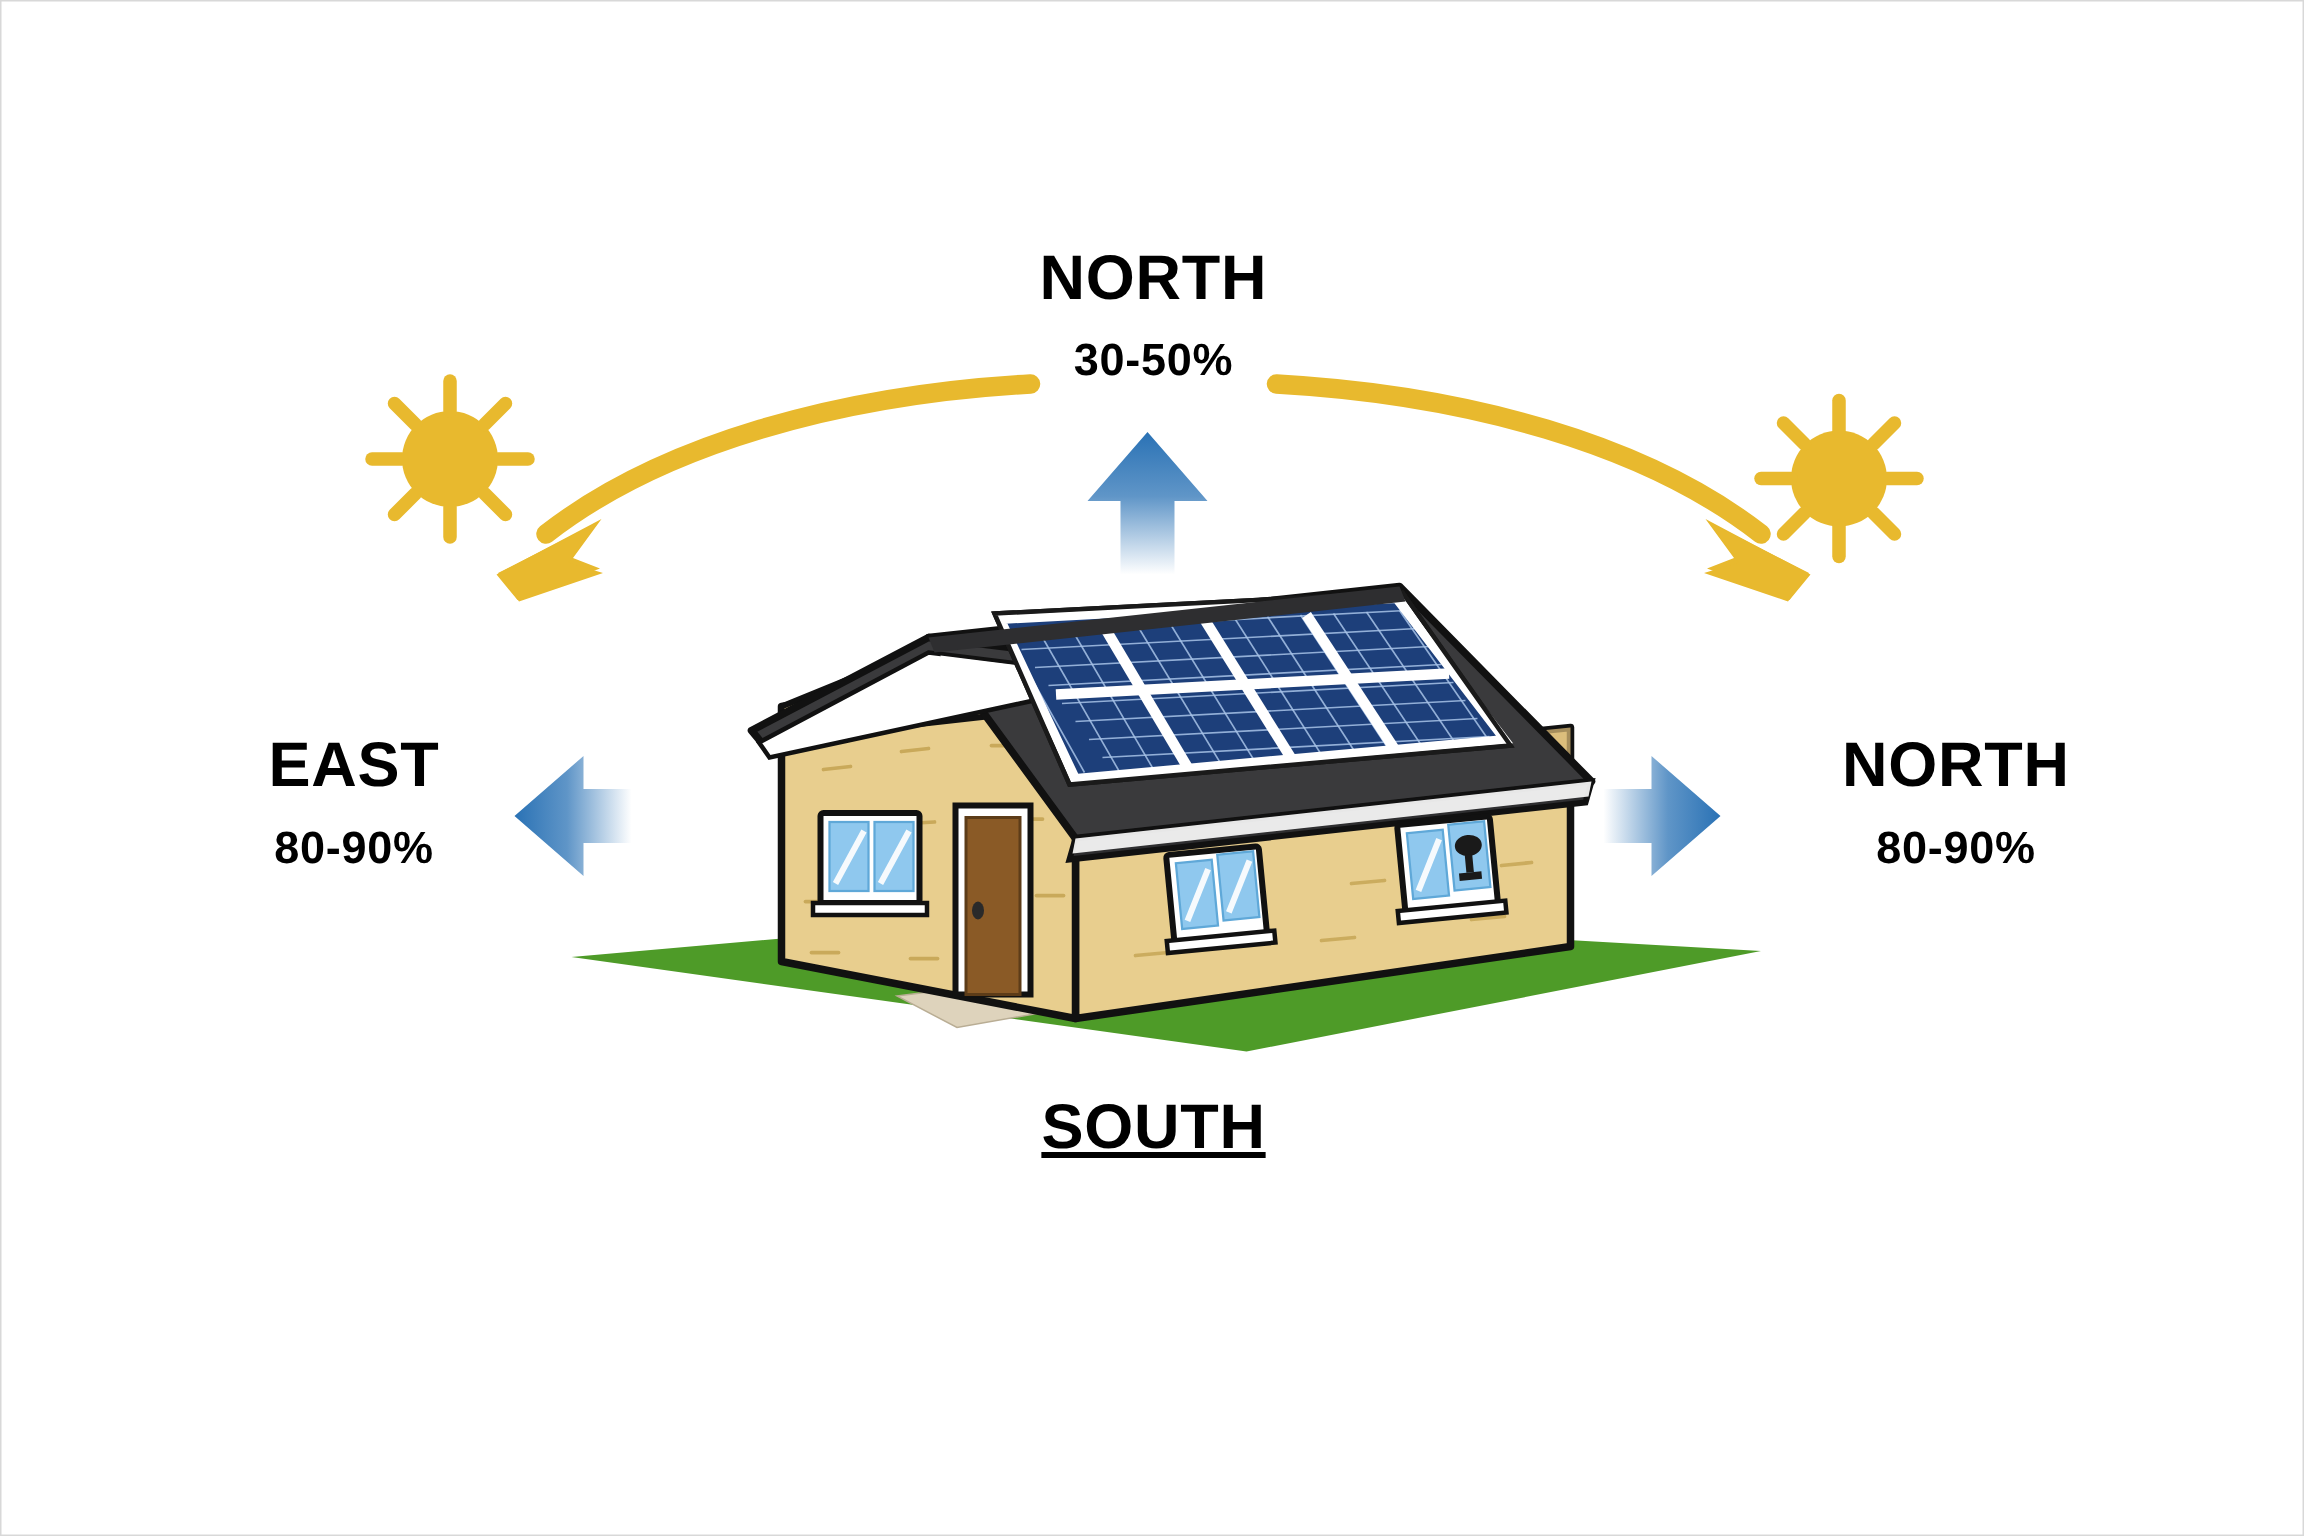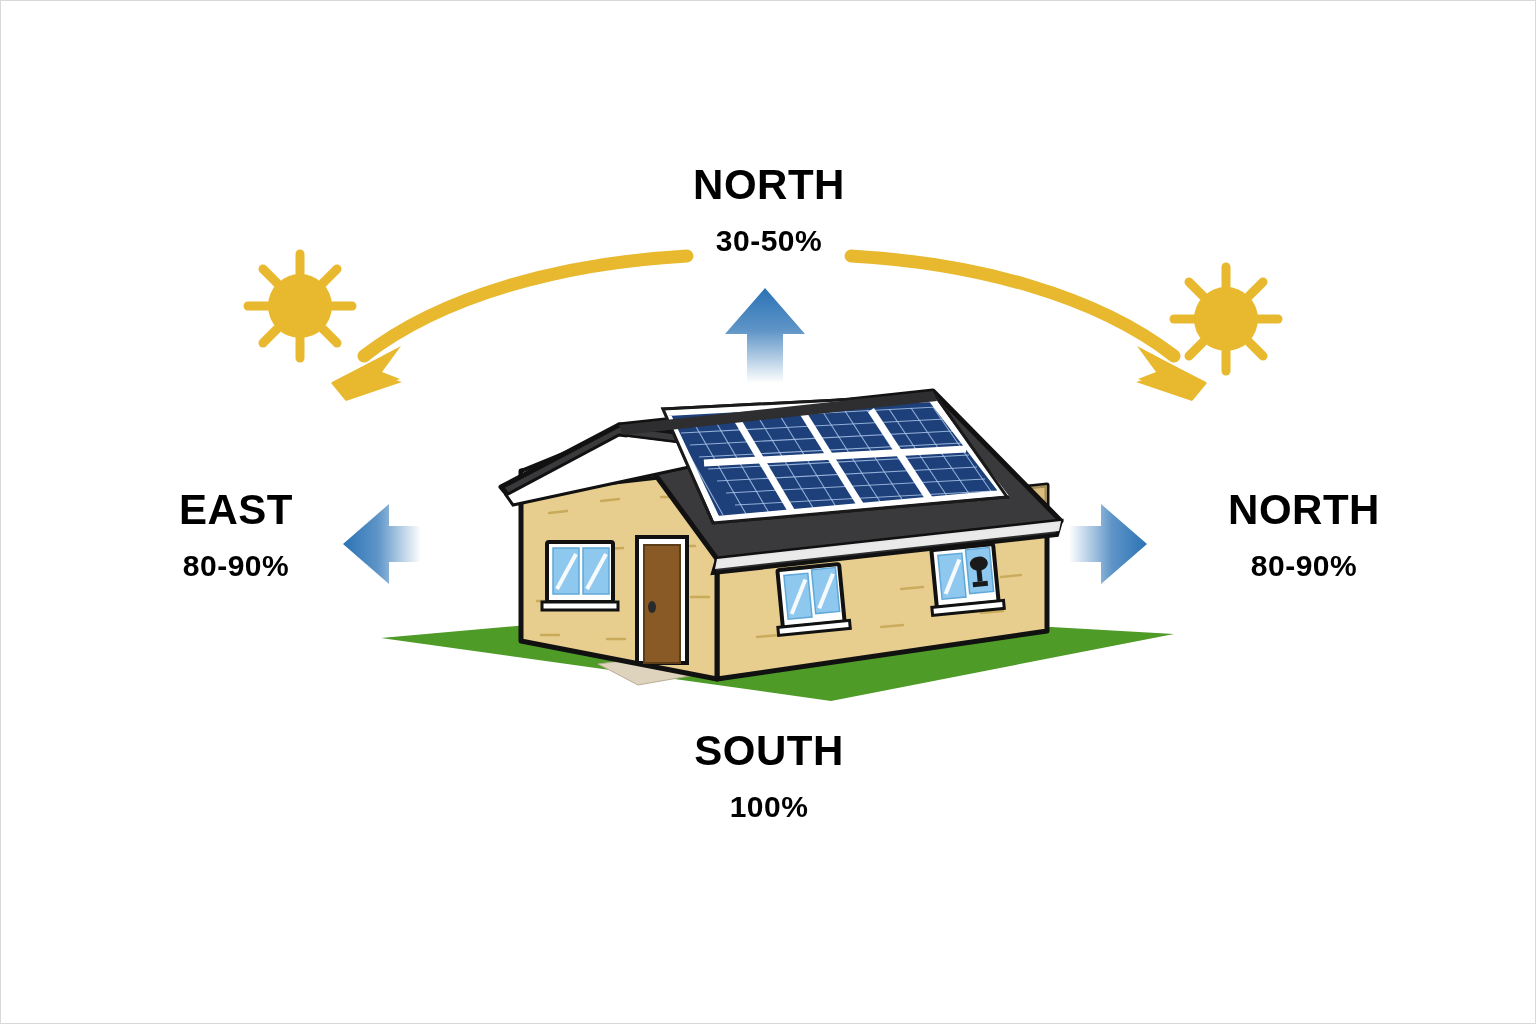--- a/index.html
+++ b/index.html
@@ -35,21 +35,21 @@
     white-space: nowrap;
   }
   .label-value {
     font-size: 30px;
     font-weight: 700;
     letter-spacing: 0.5px;
     white-space: nowrap;
     margin-top: 16px;
   }
   #label-north { left: 568px; top: 160px; width: 400px; }
-  #label-south { left: 568px; top: 726px; width: 400px; }
+  #label-south { left: 568px; top: 726px; width: 400px; text-decoration: underline; }
   #label-west  { left: 90px;  top: 485px; width: 290px; }
   #label-east  { left: 1158px;top: 485px; width: 290px; }
 
   svg.layer {
     position: absolute;
     left: 0;
     top: 0;
     width: 1536px;
     height: 1024px;
   }
@@ -284,21 +284,20 @@
     <div class="label-value">30-50%</div>
   </div>
 
   <div class="label-block" id="label-east">
     <div class="label-title">NORTH</div>
     <div class="label-value">80-90%</div>
   </div>
 
   <div class="label-block" id="label-south">
     <div class="label-title">SOUTH</div>
-    <div class="label-value">100%</div>
   </div>
 
   <div class="label-block" id="label-west">
     <div class="label-title">EAST</div>
     <div class="label-value">80-90%</div>
   </div>
 
 </div>
 
 </body></html>

